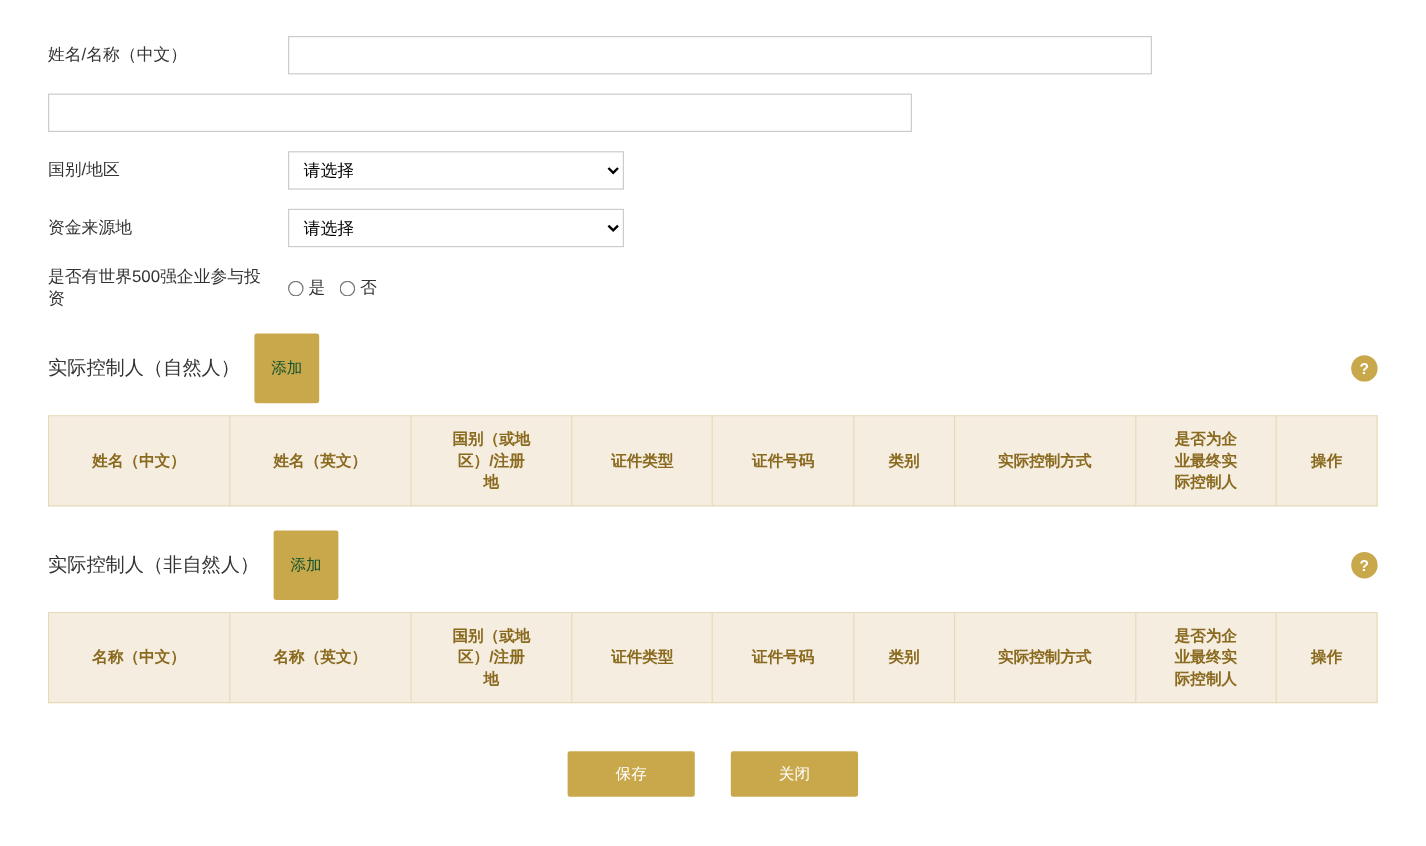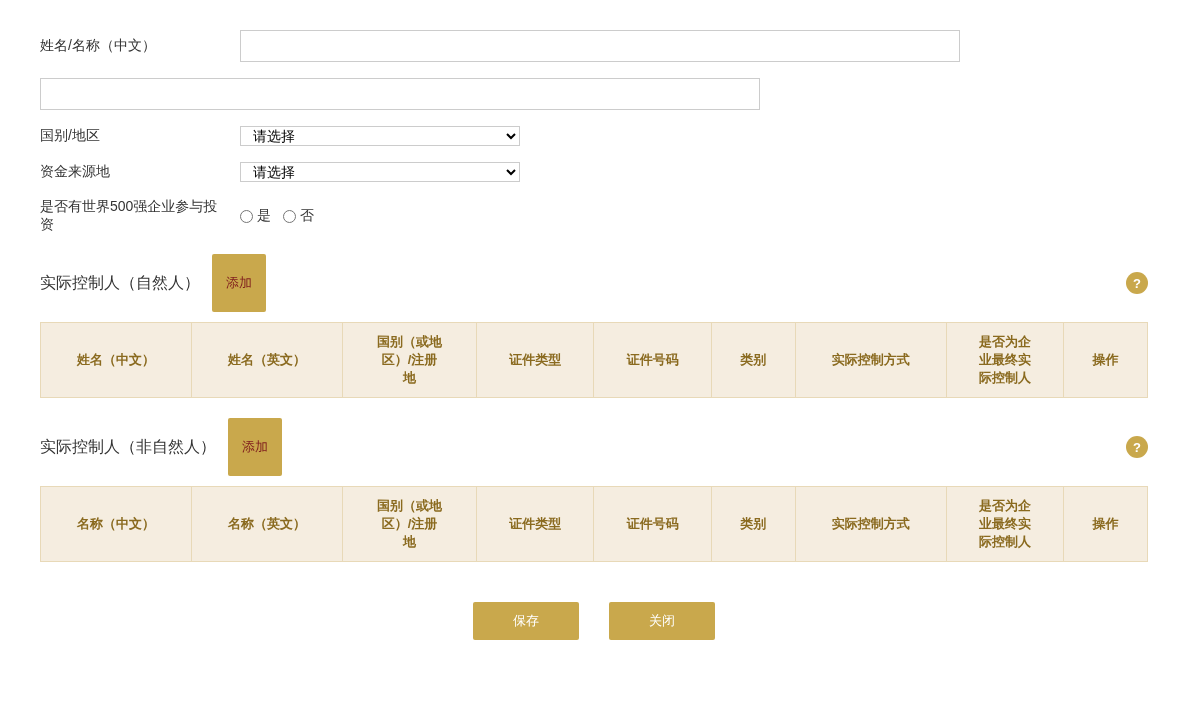--- a/index.html
+++ b/index.html
@@ -33,21 +33,21 @@
     .form-input {
       width: 720px;
       height: 32px;
       border: 1px solid #ccc;
       padding: 0 8px;
       font-size: 14px;
       outline: none;
     }
     .form-select {
       width: 280px;
-      height: 20px;
+      height: 32px;
       border: 1px solid #ccc;
       padding: 0 8px;
       font-size: 14px;
       background: #fff;
       outline: none;
       appearance: auto;
       cursor: pointer;
     }
     .radio-group {
       display: flex;
@@ -70,21 +70,21 @@
       margin-top: 20px;
       position: relative;
     }
     .section-title {
       font-size: 16px;
       color: #333;
       font-weight: normal;
     }
     .add-btn {
       background: #c9a84c;
-      color: #7f1d1d;
+      color: #14532d;
       border: none;
       padding: 20px 14px;
       font-size: 13px;
       cursor: pointer;
       margin-left: 12px;
       border-radius: 2px;
     }
     .section-help {
       margin-left: auto;
       width: 22px;

